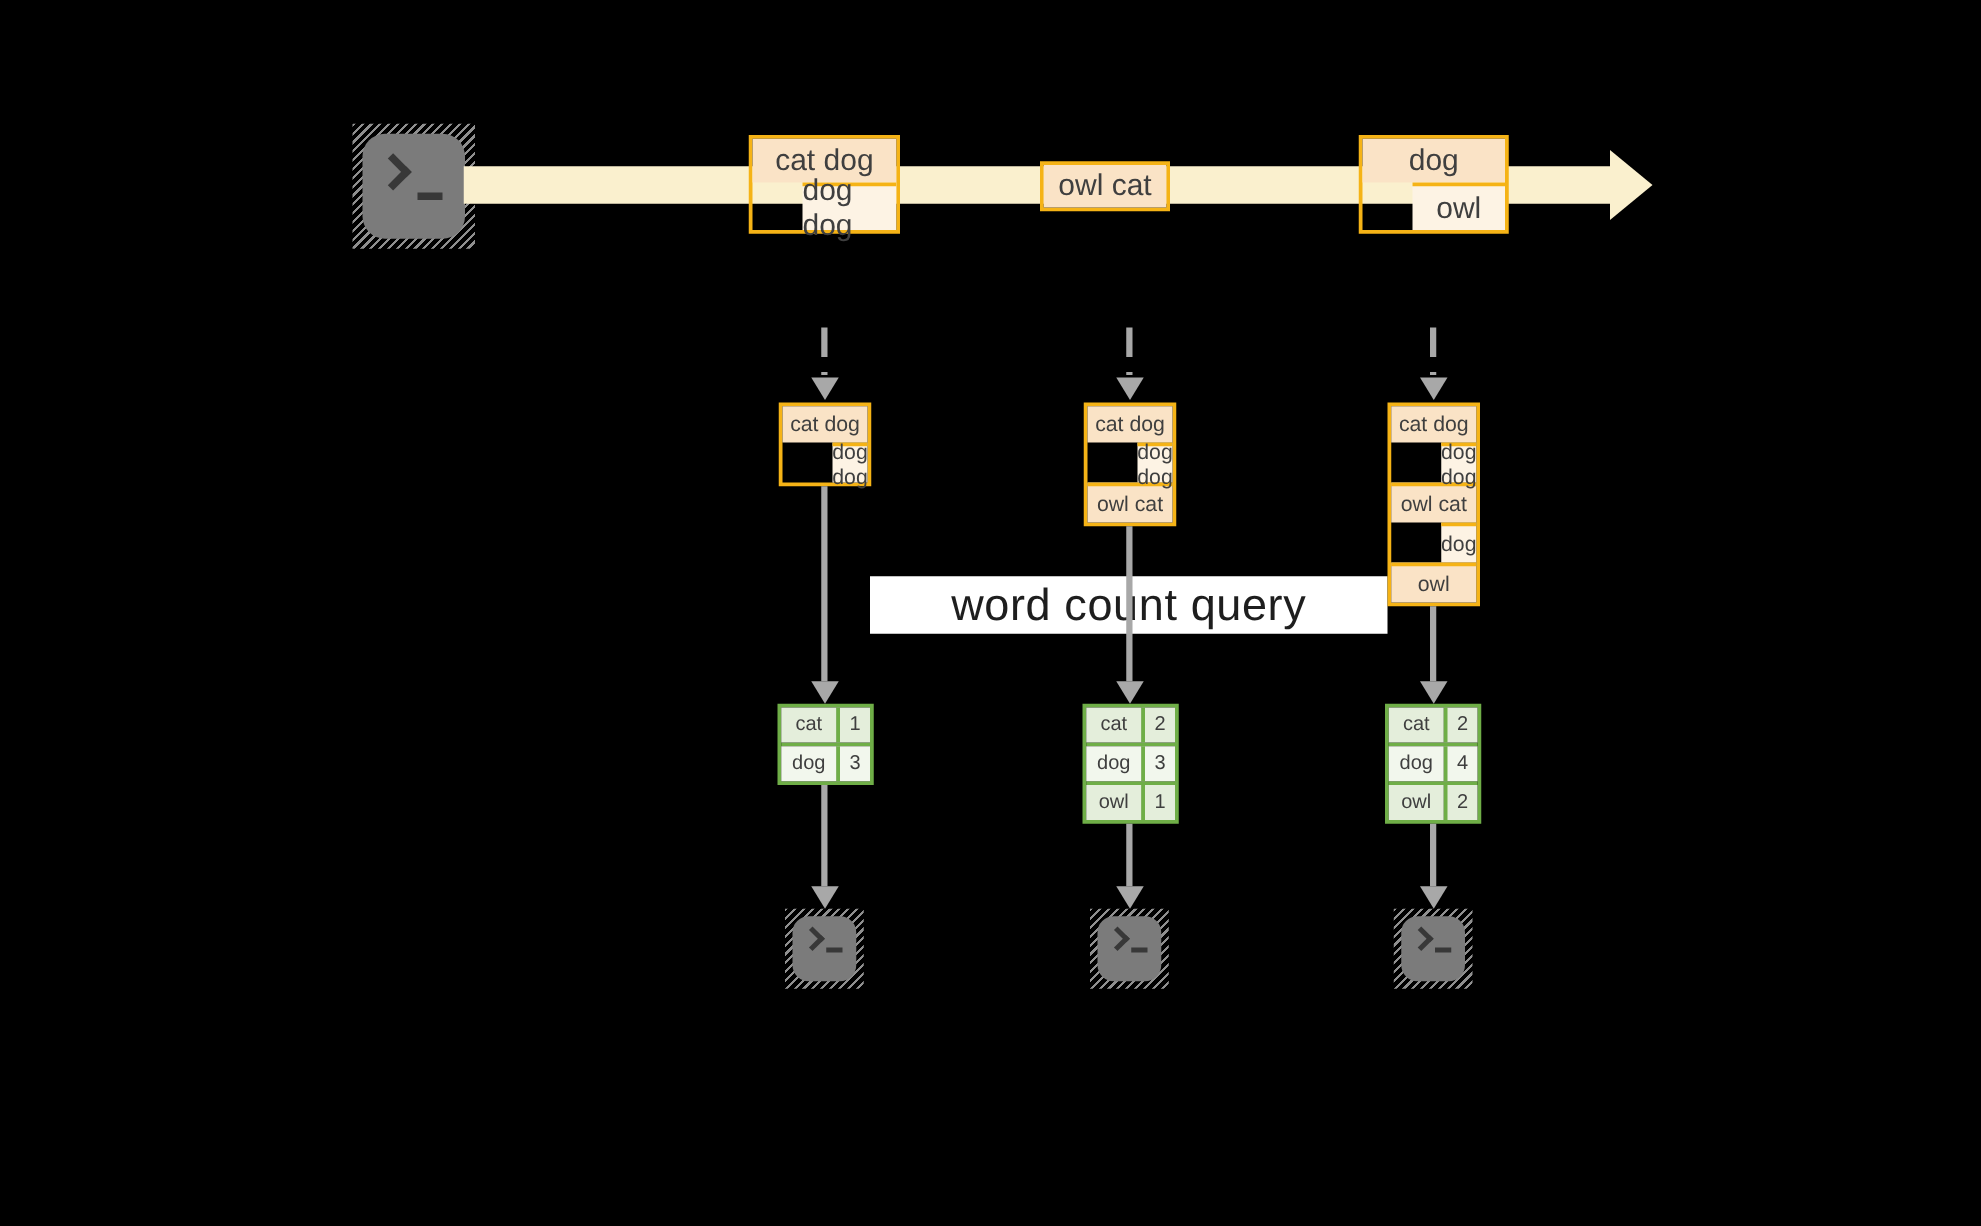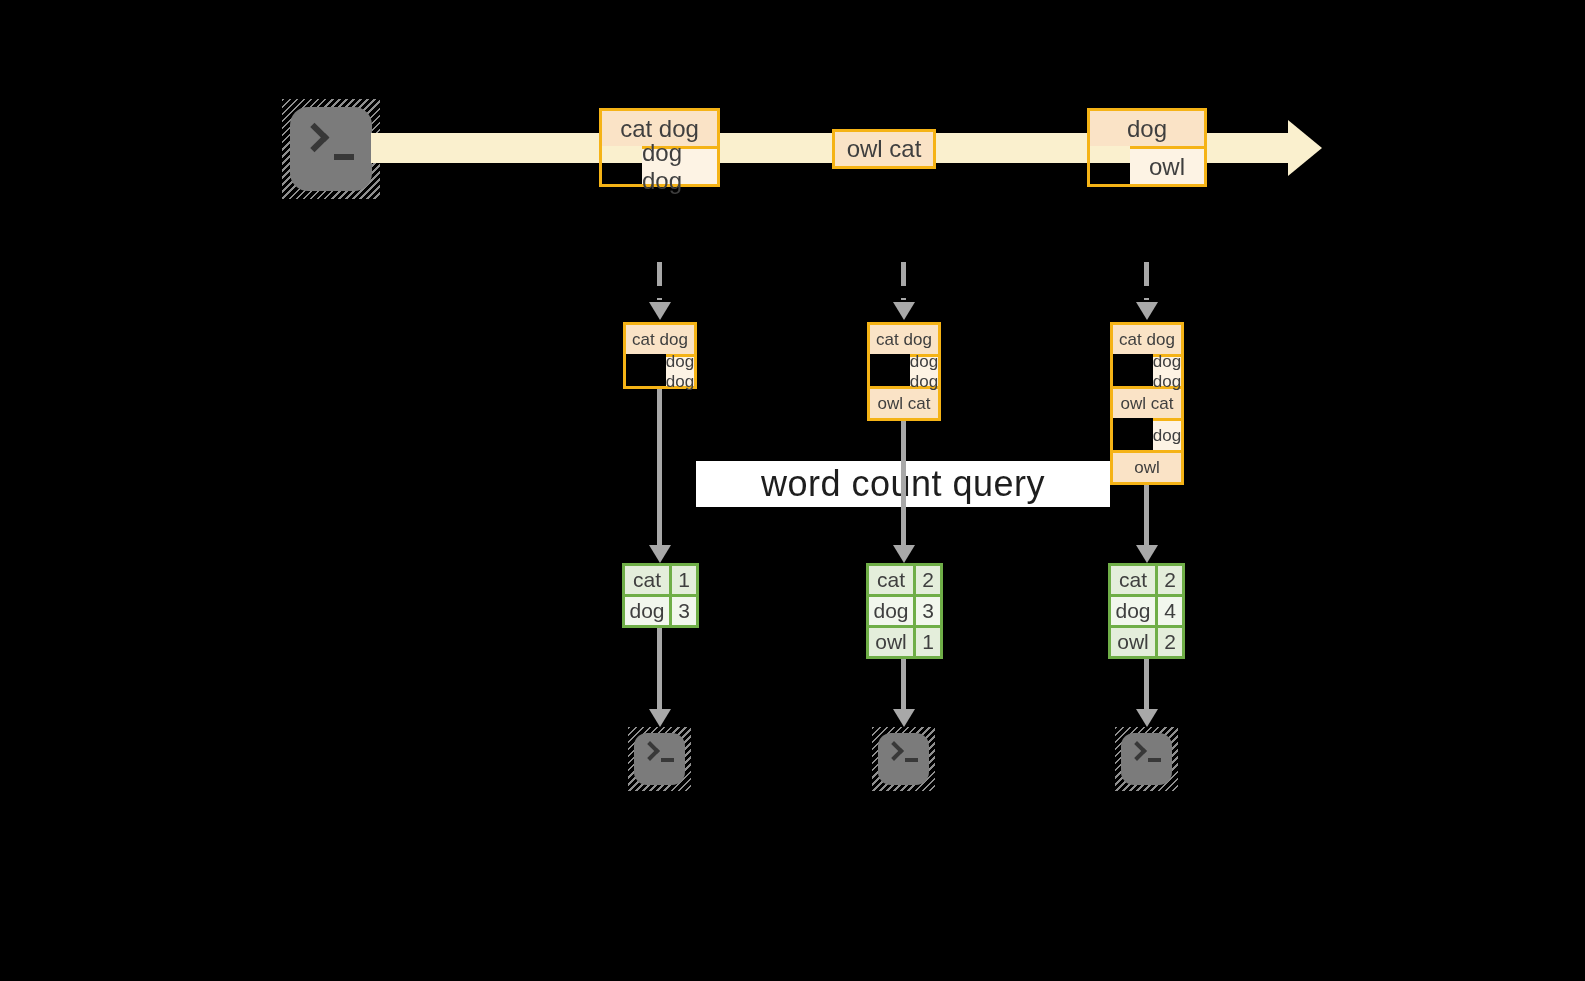--- a/index.html
+++ b/index.html
@@ -54,21 +54,21 @@
   .hd1{left:649px;top:302px;} .hd2{left:893px;top:302px;} .hd3{left:1136px;top:302px;}
   .l1a{left:657px;top:389px;height:156px;} .l1b{left:901px;top:421px;height:124px;} .l1c{left:1144px;top:485px;height:60px;}
   .h1a{left:649px;top:545px;} .h1b{left:893px;top:545px;} .h1c{left:1136px;top:545px;}
   .l2a{left:657px;top:628px;height:81px;} .l2b{left:901px;top:659px;height:50px;} .l2c{left:1144px;top:659px;height:50px;}
   .h2a{left:649px;top:709px;} .h2b{left:893px;top:709px;} .h2c{left:1136px;top:709px;}
   
   .gtable{position:absolute;border:3px solid var(--table-border-green,#6fae47);z-index:2;}
   .grow{display:flex;}
   .grow + .grow{border-top:3px solid var(--table-border-green,#6fae47);}
   .gw,.gn{height:28px;display:flex;align-items:center;justify-content:center;
-    font-size:21px;color:var(--text-dark,#3f3f3f);}
+    font-size:16px;color:var(--text-dark,#3f3f3f);}
   .gw{width:44px;} .gn{width:24px;border-left:3px solid var(--table-border-green,#6fae47);}
   .gdark .gw,.gdark .gn{background:var(--table-fill-green-dark,#e4eedb);}
   .glight .gw,.glight .gn{background:var(--table-fill-green-light,#f2f7ed);}
   .t1{left:622px;top:563px;} .t2{left:866px;top:563px;} .t3{left:1108px;top:563px;}
   
   .banner{position:absolute;left:696px;top:461px;width:414px;height:46px;z-index:1;
     background:var(--query-banner-bg,#fff);color:var(--query-text,#1e1e1e);
     display:flex;align-items:center;justify-content:center;
     font-size:36px;font-weight:300;letter-spacing:0.5px;}
 </style>

